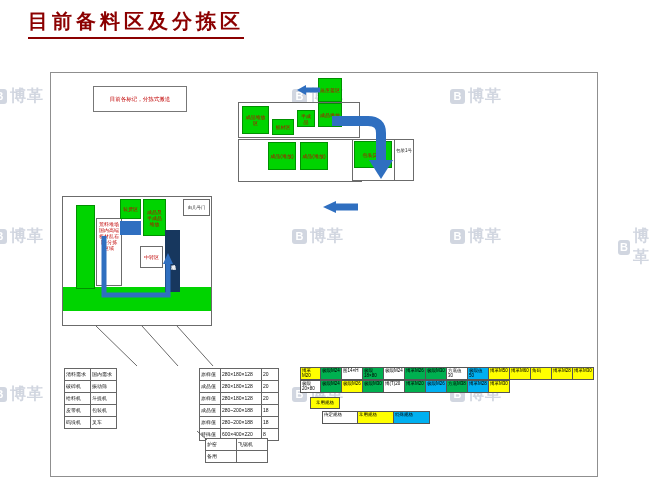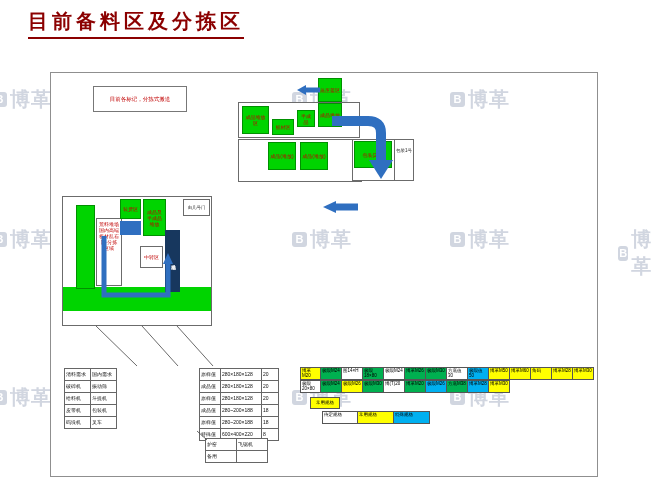--- a/index.html
+++ b/index.html
@@ -10,21 +10,21 @@
   body{font-family:"Liberation Sans",sans-serif;background:#fff;}
   .canvas{position:relative;width:660px;height:495px;background:#fff;overflow:hidden;}
   .abs{position:absolute;box-sizing:border-box;}
   .title{margin:0;position:absolute;left:28px;top:8px;font-size:20px;font-weight:bold;
          color:var(--maroon);letter-spacing:4px;border-bottom:2px solid var(--maroon);
          padding-bottom:2px;z-index:5;}
   .frame{left:50px;top:72px;width:548px;height:405px;border:1px solid #8f8f8f;z-index:2;}
   .wm{display:flex;align-items:center;gap:3px;z-index:1;opacity:.85;position:absolute;}
   .wm-logo{width:15px;height:15px;border-radius:3px;background:var(--wm);color:#fff;
            font-weight:bold;font-size:11px;text-align:center;line-height:15px;}
-  .wm-text{font-size:20px;font-weight:bold;color:var(--wm);letter-spacing:1px;}
+  .wm-text{font-size:16px;font-weight:bold;color:var(--wm);letter-spacing:1px;}
   .box{border:1px solid #6b6b6b;background:#fff;z-index:3;}
   .grn{border:1px solid #009000;z-index:4;display:flex;align-items:center;justify-content:center;padding:1px;}
   .rtx{color:var(--red);font-size:5px;line-height:1.2;overflow:hidden;text-align:center;}
   .btx{color:#222;font-size:4.5px;line-height:1.2;overflow:hidden;text-align:center;}
   .vtx{writing-mode:vertical-rl;}
   .note{left:93px;top:86px;width:94px;height:26px;border:1px solid #777;z-index:4;background:#fff;
         display:flex;align-items:center;justify-content:center;text-align:center;}
   .overlay{left:0;top:0;z-index:6;pointer-events:none;}
   table.mini{border-collapse:collapse;z-index:5;background:#fff;table-layout:fixed;position:absolute;}
   table.mini td{border:1px solid #666;font-size:5px;line-height:1;height:11px;

